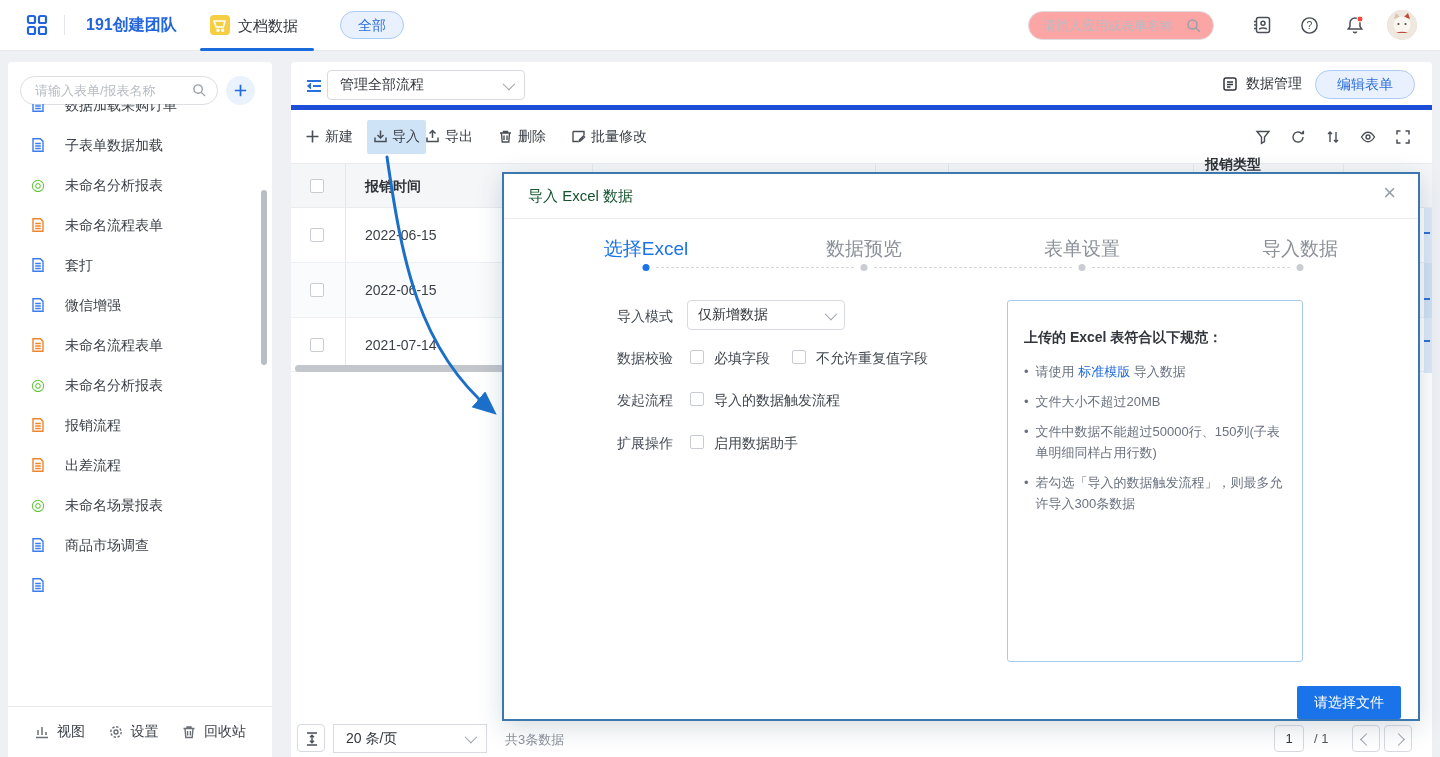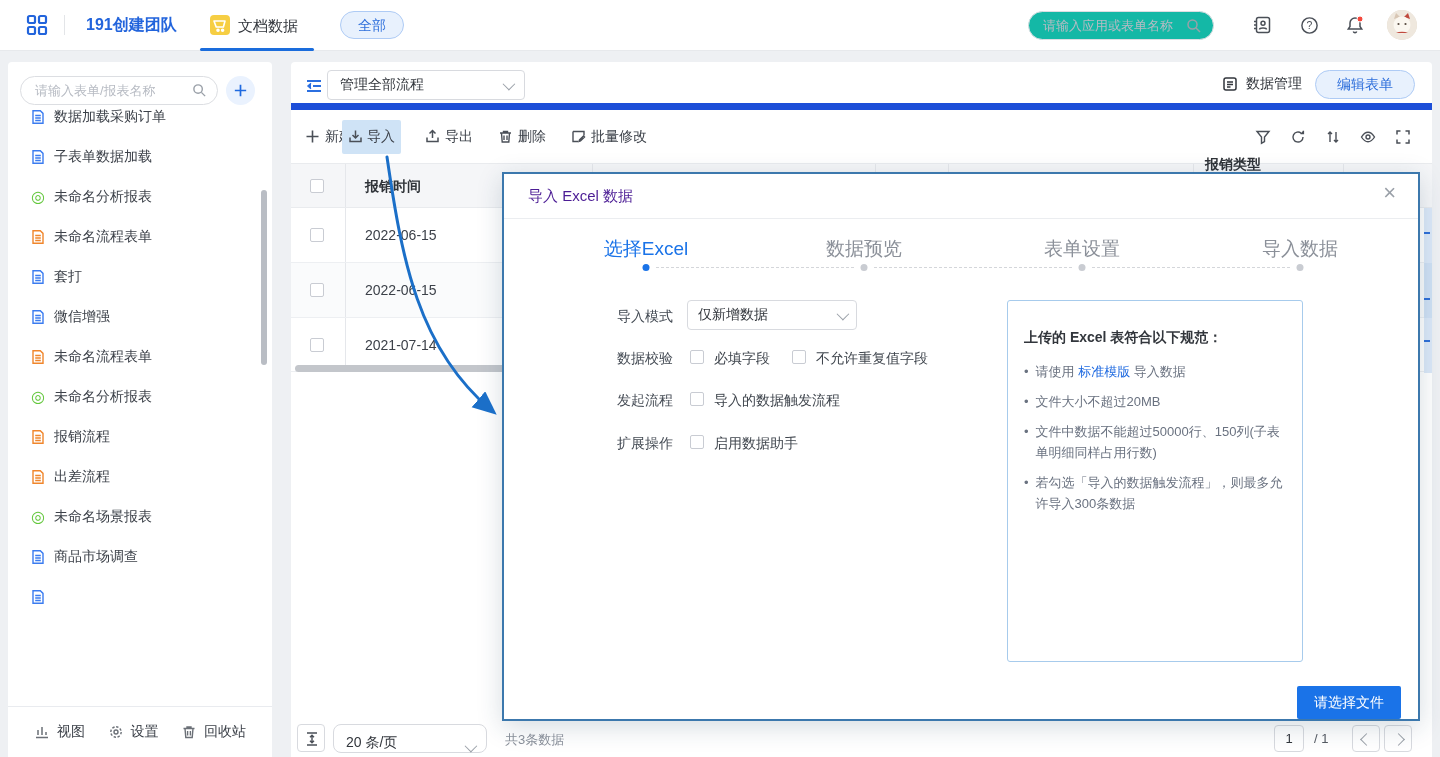--- a/index.html
+++ b/index.html
@@ -10,65 +10,65 @@
   
   .navbar { position:absolute; left:0; top:0; width:1440px; height:51px; background:#fff; border-bottom:1px solid #e7e9ec; z-index:5; }
   .nav-grid { position:absolute; left:26px; top:14px; width:22px; height:22px; color:#2264dc; cursor:pointer; }
   .nav-sep { position:absolute; left:64px; top:15px; width:1px; height:20px; background:#e3e5e8; }
   .nav-team { position:absolute; left:86px; top:15px; font-size:16px; font-weight:bold; color:#2264dc; cursor:pointer; }
   .app-ico { position:absolute; left:210px; top:15px; width:20px; height:20px; background:#f6ce43; border-radius:4px; }
   .app-name { position:absolute; left:238px; top:17px; font-size:15px; color:#32363c; }
   .nav-underline { position:absolute; left:200px; top:48px; width:114px; height:3px; background:#1a6cdc; border-radius:2px; }
   .nav-pill { position:absolute; left:340px; top:11px; height:28px; padding:0 17px; line-height:26px; font-size:14px;
               color:#2e6fdb; background:#e8f1fd; border:1px solid #aecbf5; border-radius:14px; cursor:pointer; }
-  .nav-search { position:absolute; left:1028px; top:11px; width:186px; height:29px; border:1px solid #dcdee2; border-radius:15px; background:#14b8a6; }
+  .nav-search { position:absolute; left:1028px; top:11px; width:186px; height:29px; border:1px solid #dcdee2; border-radius:15px; background:#fca5a5; }
   .nav-search input { position:absolute; left:14px; top:1px; width:140px; height:25px; border:0; outline:0; font-size:13px; color:#333; background:transparent; font-family:inherit; }
   .nav-search input::placeholder { color:#b7bbc3; }
   .nav-search .mag { position:absolute; right:11px; top:6px; width:16px; height:16px; color:#9aa0a8; }
   .nav-ic { position:absolute; top:15px; width:20px; height:20px; color:#4a4f57; cursor:pointer; }
   .avatar { position:absolute; left:1387px; top:10px; width:30px; height:30px; border-radius:50%; background:#e6ddd2; overflow:hidden; cursor:pointer; }
 
   
   .sidebar { position:absolute; left:8px; top:62px; width:264px; height:695px; background:#fff; border-radius:4px 4px 0 0; z-index:2; }
   .s-search { position:absolute; left:12px; top:14px; width:198px; height:29px; border:1px solid #dcdee2; border-radius:15px; background:#fff; }
   .s-search input { position:absolute; left:14px; top:1px; width:150px; height:25px; border:0; outline:0; font-size:13px; background:transparent; font-family:inherit; }
   .s-search input::placeholder { color:#b7bbc3; }
   .s-search .mag { position:absolute; right:10px; top:6px; width:15px; height:15px; color:#9aa0a8; }
   .s-add { position:absolute; left:218px; top:14px; width:29px; height:29px; border-radius:50%; background:#eaf2fe; color:#1f6ae0; cursor:pointer; }
   .s-add svg { position:absolute; left:6px; top:6px; }
   .s-list { position:absolute; left:0; top:42px; width:252px; height:613px; overflow:hidden; }
-  .s-item { display:flex; align-items:center; height:40px; padding-left:22px; gap:8px; font-size:14px; color:#3c4149; cursor:pointer; }
+  .s-item { display:flex; align-items:flex-start; height:40px; padding-left:22px; gap:19px; font-size:14px; color:#3c4149; cursor:pointer; }
   .s-item:first-child { margin-top:-7px; }
   .s-item .ic { width:16px; height:16px; flex:0 0 16px; }
   .ic-doc { color:#3b7cf0; } .ic-flow { color:#f0862c; }
   .ic-rep { color:#63c73c; font-size:16px; line-height:16px; font-weight:bold; text-align:center; }
   .s-item.sel { background:#e8f2fe; border-radius:4px; margin:0 12px; padding-left:10px; color:#1f6ae0; font-weight:bold; }
   .s-scroll { position:absolute; left:253px; top:128px; width:6px; height:175px; background:#b9bdc4; border-radius:3px; cursor:pointer; }
   .s-foot { position:absolute; left:0; bottom:0; width:264px; height:51px; border-top:1px solid #e9ebef; display:flex; align-items:center; padding:0 26px; justify-content:space-between; background:#fff; }
   .s-foot .fbtn { display:flex; align-items:center; gap:7px; font-size:14px; color:#3c4149; cursor:pointer; }
   .s-foot .fico { width:16px; height:16px; color:#6b7077; }
 
   
   .main { position:absolute; left:291px; top:62px; width:1141px; height:695px; background:#fff; border-radius:4px 4px 0 0; z-index:1; }
-  .m-header { position:absolute; left:0; top:0; width:100%; height:48px; border-bottom:7px solid #1d4ed8; }
+  .m-header { position:absolute; left:0; top:0; width:100%; height:48px; border-bottom:5px solid #1d4ed8; }
   .collapse { position:absolute; left:14px; top:15px; width:18px; height:18px; color:#2b6fe0; cursor:pointer; }
   .flow-select { position:absolute; left:36px; top:8px; width:198px; height:30px; border:1px solid #d8dadf; border-radius:4px; font-size:14px; color:#32363c;
                  display:flex; align-items:center; padding:0 12px; cursor:pointer; }
   .flow-select .chev { margin-left:auto; }
   .chev { width:9px; height:9px; border-right:1.5px solid #9aa0a8; border-bottom:1.5px solid #9aa0a8; transform:rotate(45deg) translateY(-2px); }
   .dm-btn { position:absolute; left:931px; top:13px; display:flex; align-items:center; gap:8px; font-size:14px; color:#32363c; cursor:pointer; }
   .dm-btn .fico { width:16px; height:16px; color:#32363c; }
   .edit-pill { position:absolute; left:1024px; top:8px; width:100px; height:29px; line-height:27px; text-align:center; font-size:14px; color:#2e6fdb;
                background:#e8f1fd; border:1px solid #aecbf5; border-radius:15px; cursor:pointer; }
 
   .m-toolbar { position:absolute; left:0; top:48px; width:100%; height:53px; }
   .tb-item { position:absolute; top:0; height:53px; display:flex; align-items:center; gap:5px; font-size:14px; color:#3c4149; cursor:pointer; }
   .tb-item .fico { width:15px; height:15px; color:#4a4f57; }
   .tb-new { left:14px; } .tb-export { left:134px; } .tb-del { left:207px; } .tb-batch { left:280px; }
-  .tb-import { left:51px;text-align:center; }
+  .tb-import { left:76px;text-align:center; }
   .tb-import .hl { display:flex; align-items:center; gap:4px; background:#cfe3f6; padding:8px 6px; border-radius:2px; }
   .tb-right { position:absolute; right:21px; top:0; height:53px; display:flex; align-items:center; gap:19px; }
   .tb-right .fico { width:16px; height:16px; color:#4a4f57; cursor:pointer; }
 
   
   .t-head { position:absolute; left:0; top:101px; width:1133px; height:45px; background:#f5f6f8; border-top:1px solid #e9ebee; border-bottom:1px solid #e9ebee; }
   .vline { position:absolute; top:0; width:1px; height:100%; background:#e5e7eb; }
   .t-cb { position:absolute; left:19px; top:15px; width:14px; height:14px; border:1px solid #c9ccd3; border-radius:2px; background:#fff; cursor:pointer; }
   .th-time { position:absolute; left:74px; top:14px; font-size:14px; font-weight:bold; color:#2f3338; }
   .sortcol { position:absolute; left:282px; top:15px; cursor:pointer; }
@@ -84,45 +84,45 @@
   .pinned { position:absolute; left:1133px; top:101px; width:8px; }
   .pinned .ph { height:45px; background:#f5f6f8; border-top:1px solid #e9ebee; border-bottom:1px solid #e9ebee; }
   .pinned .pc { position:relative; height:55px; background:#dbe8f8; }
   .pinned .pc.mid { background:#cfe0f4; }
   .pinned .pc .mk { position:absolute; left:0; width:6px; height:2px; background:#2f6fd8; }
 
   
   .m-bottom { position:absolute; left:0; top:653px; width:100%; height:42px; background:#fff; }
   .fit-btn { position:absolute; left:6px; top:9px; width:28px; height:28px; border:1px solid #d8dadf; border-radius:4px; color:#4a4f57; cursor:pointer; }
   .fit-btn svg { position:absolute; left:6px; top:6px; }
-  .size-select { position:absolute; left:42px; top:9px; width:154px; height:29px; border:1px solid #d8dadf; border-radius:8px; display:flex; align-items:flex-end;
+  .size-select { position:absolute; left:42px; top:9px; width:154px; height:29px; border:1px solid #d8dadf; border-radius:0; display:flex; align-items:center;
                  padding:0 12px; font-size:14px; color:#32363c; cursor:pointer; }
   .size-select .chev { margin-left:auto; }
   .total-txt { position:absolute; left:214px; top:16px; font-size:13px; color:#8b919b; }
   .pg-box { position:absolute; top:10px; height:27px; border:1px solid #d8dadf; border-radius:4px; text-align:center; font-size:13px; color:#32363c;
             line-height:25px; background:#fff; cursor:pointer; }
   .pg-cur { left:983px; width:30px; }
   .pg-of { position:absolute; left:1023px; top:16px; font-size:13px; color:#555a62; }
   .pg-prev { left:1061px; width:28px; } .pg-next { left:1093px; width:28px; }
   .pg-box .chev { display:inline-block; margin-top:9px; }
   .pg-prev .chev { transform:rotate(135deg); } .pg-next .chev { transform:rotate(-45deg); }
 
   
   .modal { position:absolute; left:502px; top:172px; width:918px; height:549px; background:#fff; border:2px solid #3c78ad;
            box-shadow:0 6px 24px rgba(30,60,90,.18); z-index:10; }
-  .md-title { position:absolute; left:24px; top:13px; font-size:15px; color:#4c1d95; }
+  .md-title { position:absolute; left:24px; top:13px; font-size:15px; color:#14532d; }
   .md-close { position:absolute; right:22px; top:8px; font-size:22px; color:#9aa0a8; cursor:pointer; line-height:1; }
   .md-hline { position:absolute; left:0; top:44px; width:100%; height:1px; background:#ebedf0; }
   .step-lab { position:absolute; top:62px; transform:translateX(-50%); font-size:19px; color:#8b9099; cursor:pointer; }
   .step-lab.active { color:#1a73e8; }
   .dot { position:absolute; top:90px; width:7px; height:7px; border-radius:50%; background:#c9ccd2; transform:translateX(-50%); }
   .dot.active { background:#1a73e8; }
   .dash { position:absolute; top:93px; height:0; border-top:1px dashed #d4d6da; }
   .fm-lab { position:absolute; left:113px; font-size:14px; color:#444b54; }
-  .mode-select { position:absolute; left:183px; top:126px; width:170px; height:30px; border:1px solid #d8dadf; border-radius:4px; display:flex; align-items:center;
+  .mode-select { position:absolute; left:183px; top:126px; width:158px; height:30px; border:1px solid #d8dadf; border-radius:4px; display:flex; align-items:center;
                  padding:0 10px; font-size:14px; color:#32363c; cursor:pointer; }
   .mode-select .chev { margin-left:auto; }
   .mcb { position:absolute; width:14px; height:14px; border:1px solid #c9ccd3; border-radius:2px; background:#fff; cursor:pointer; }
   .mcb-lab { position:absolute; font-size:14px; color:#3f454d; }
   .tips { position:absolute; left:503px; top:126px; width:296px; height:362px; border:1px solid #a7cbec; border-radius:3px; background:#fff; padding:28px 16px; }
   .tips h4 { font-size:14px; color:#32363c; margin-bottom:14px; font-weight:bold; }
   .tip { display:flex; gap:7px; font-size:13px; color:#6a7280; line-height:21px; margin-bottom:9px; }
   .tip .bu { flex:0 0 auto; }
   .tip a { color:#1f6ae0; text-decoration:none; cursor:pointer; }
   .file-btn { position:absolute; right:17px; bottom:0; width:104px; height:33px; background:#1a73e8; color:#fff; font-size:14px; border:0; border-radius:2px;

